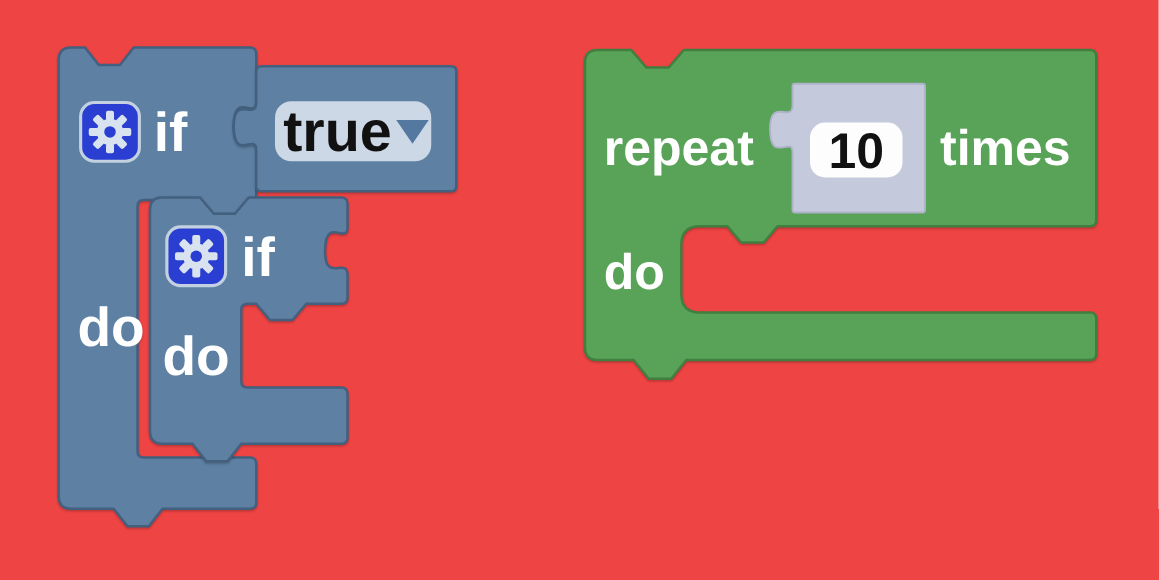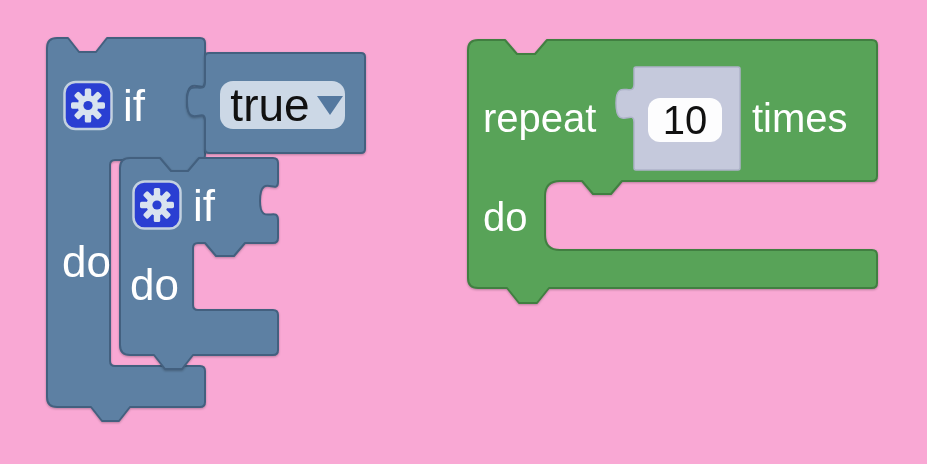--- a/index.html
+++ b/index.html
@@ -1,21 +1,22 @@
 <!DOCTYPE html>
 <html><head>
 <meta charset="utf-8">
 <style>
   html,body{margin:0;padding:0;background:#ffffff;}
   #canvas{
     position:relative;
     width:927px;height:464px;
-    background:#f9a8d4;
+    background:#ef4444;
     font-family:"Liberation Sans", sans-serif;
     overflow:hidden;
+    font-weight:bold;
   }
   #workspace-svg{position:absolute;left:0;top:0;}
   .block-shape{filter:drop-shadow(0 1.5px 1px rgba(0,0,0,0.25));}
   text{user-select:none;}
 </style>
 </head>
 <body>
 
 <div id="canvas">
   <svg id="workspace-svg" width="927" height="464" viewBox="0 0 927 464">

